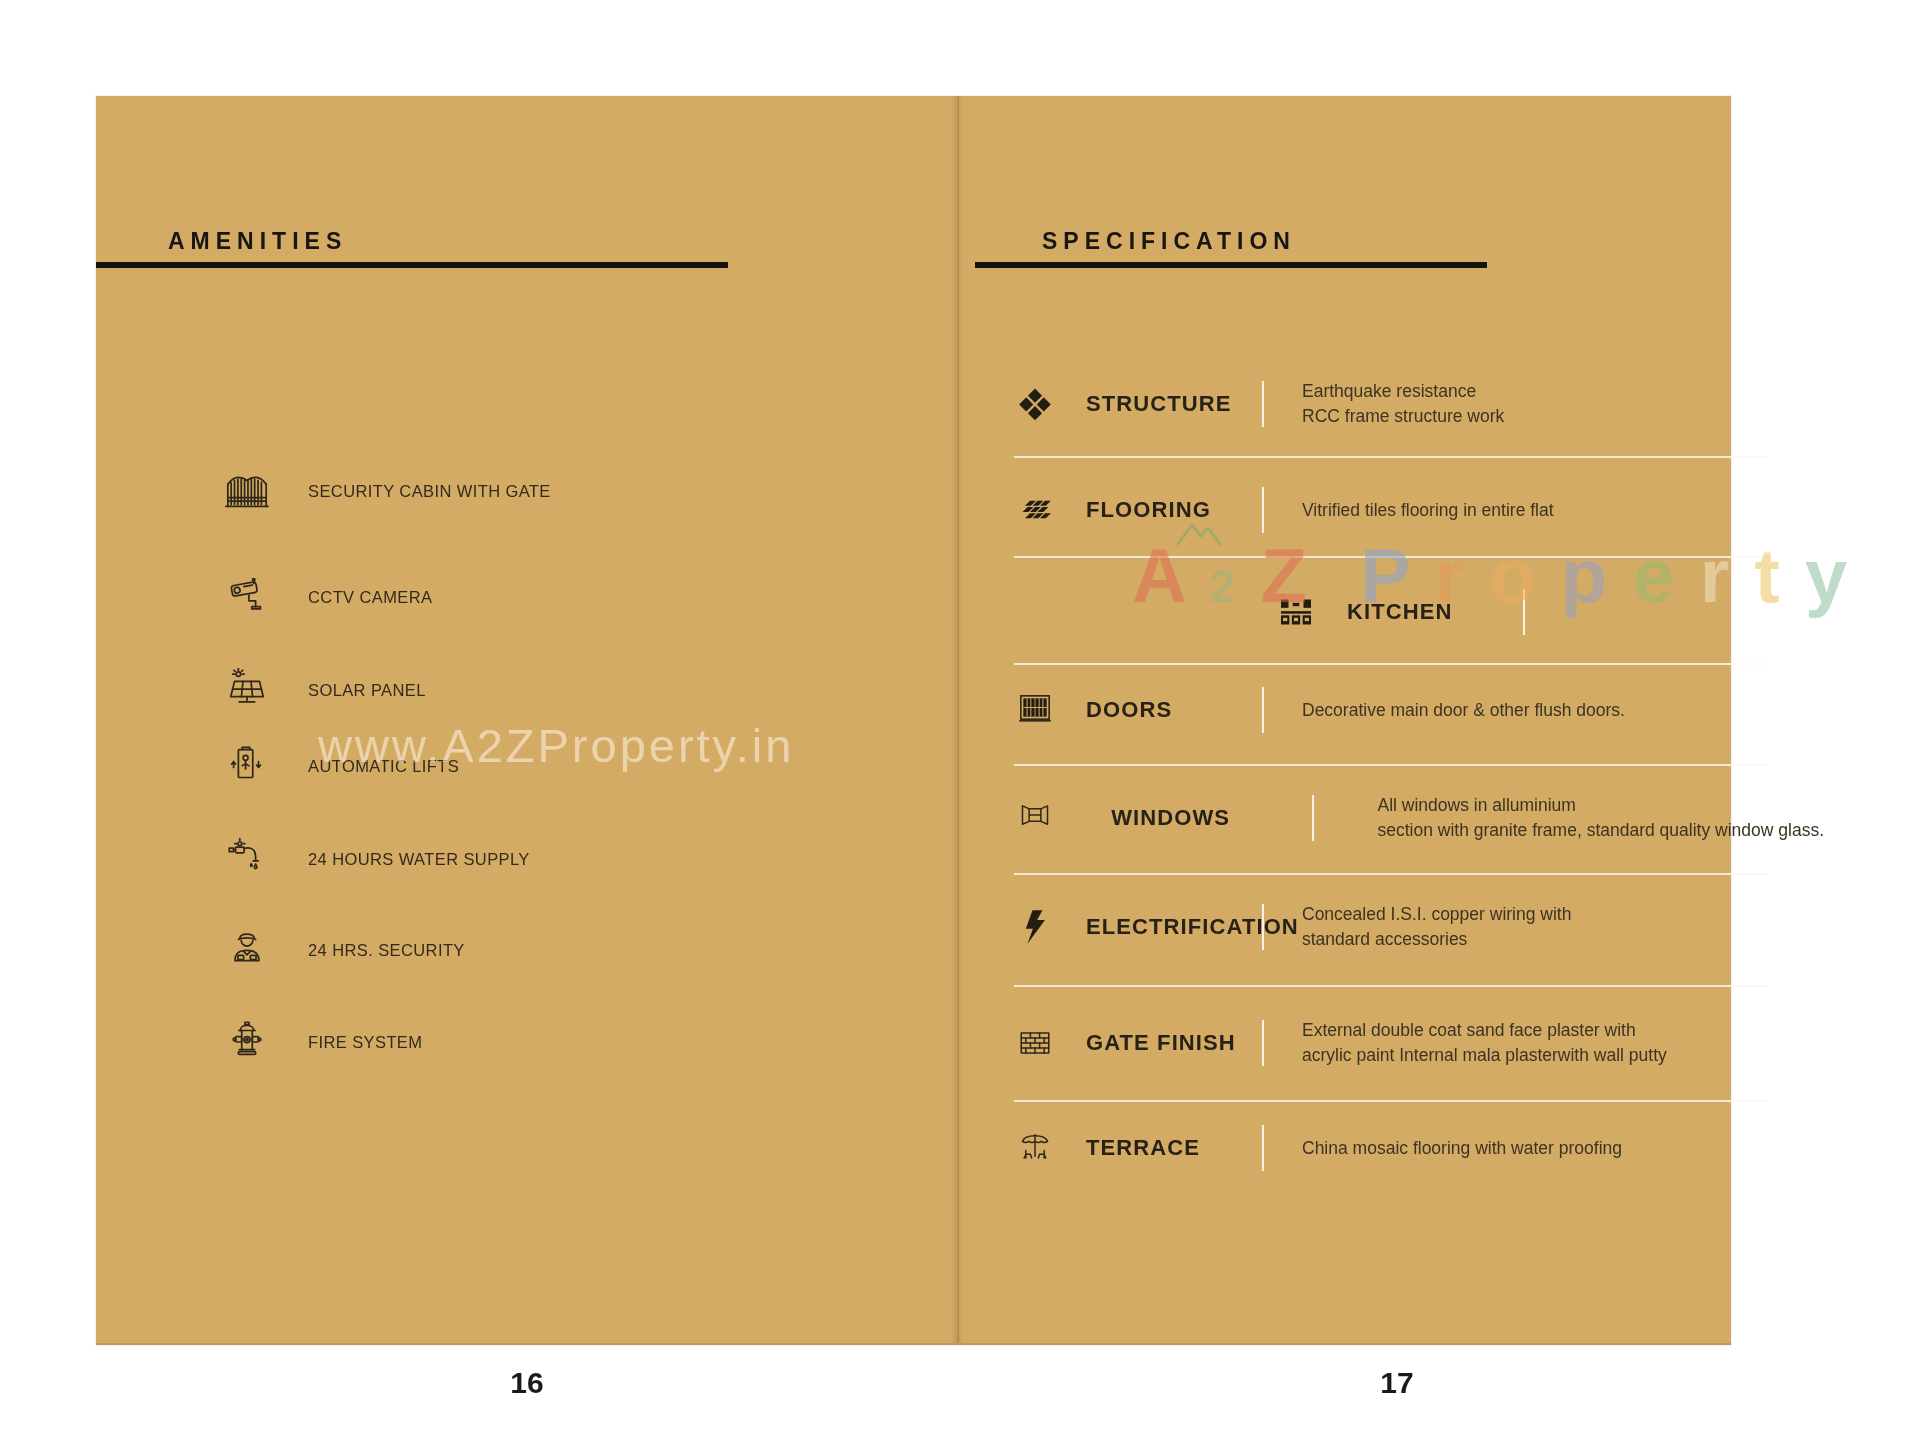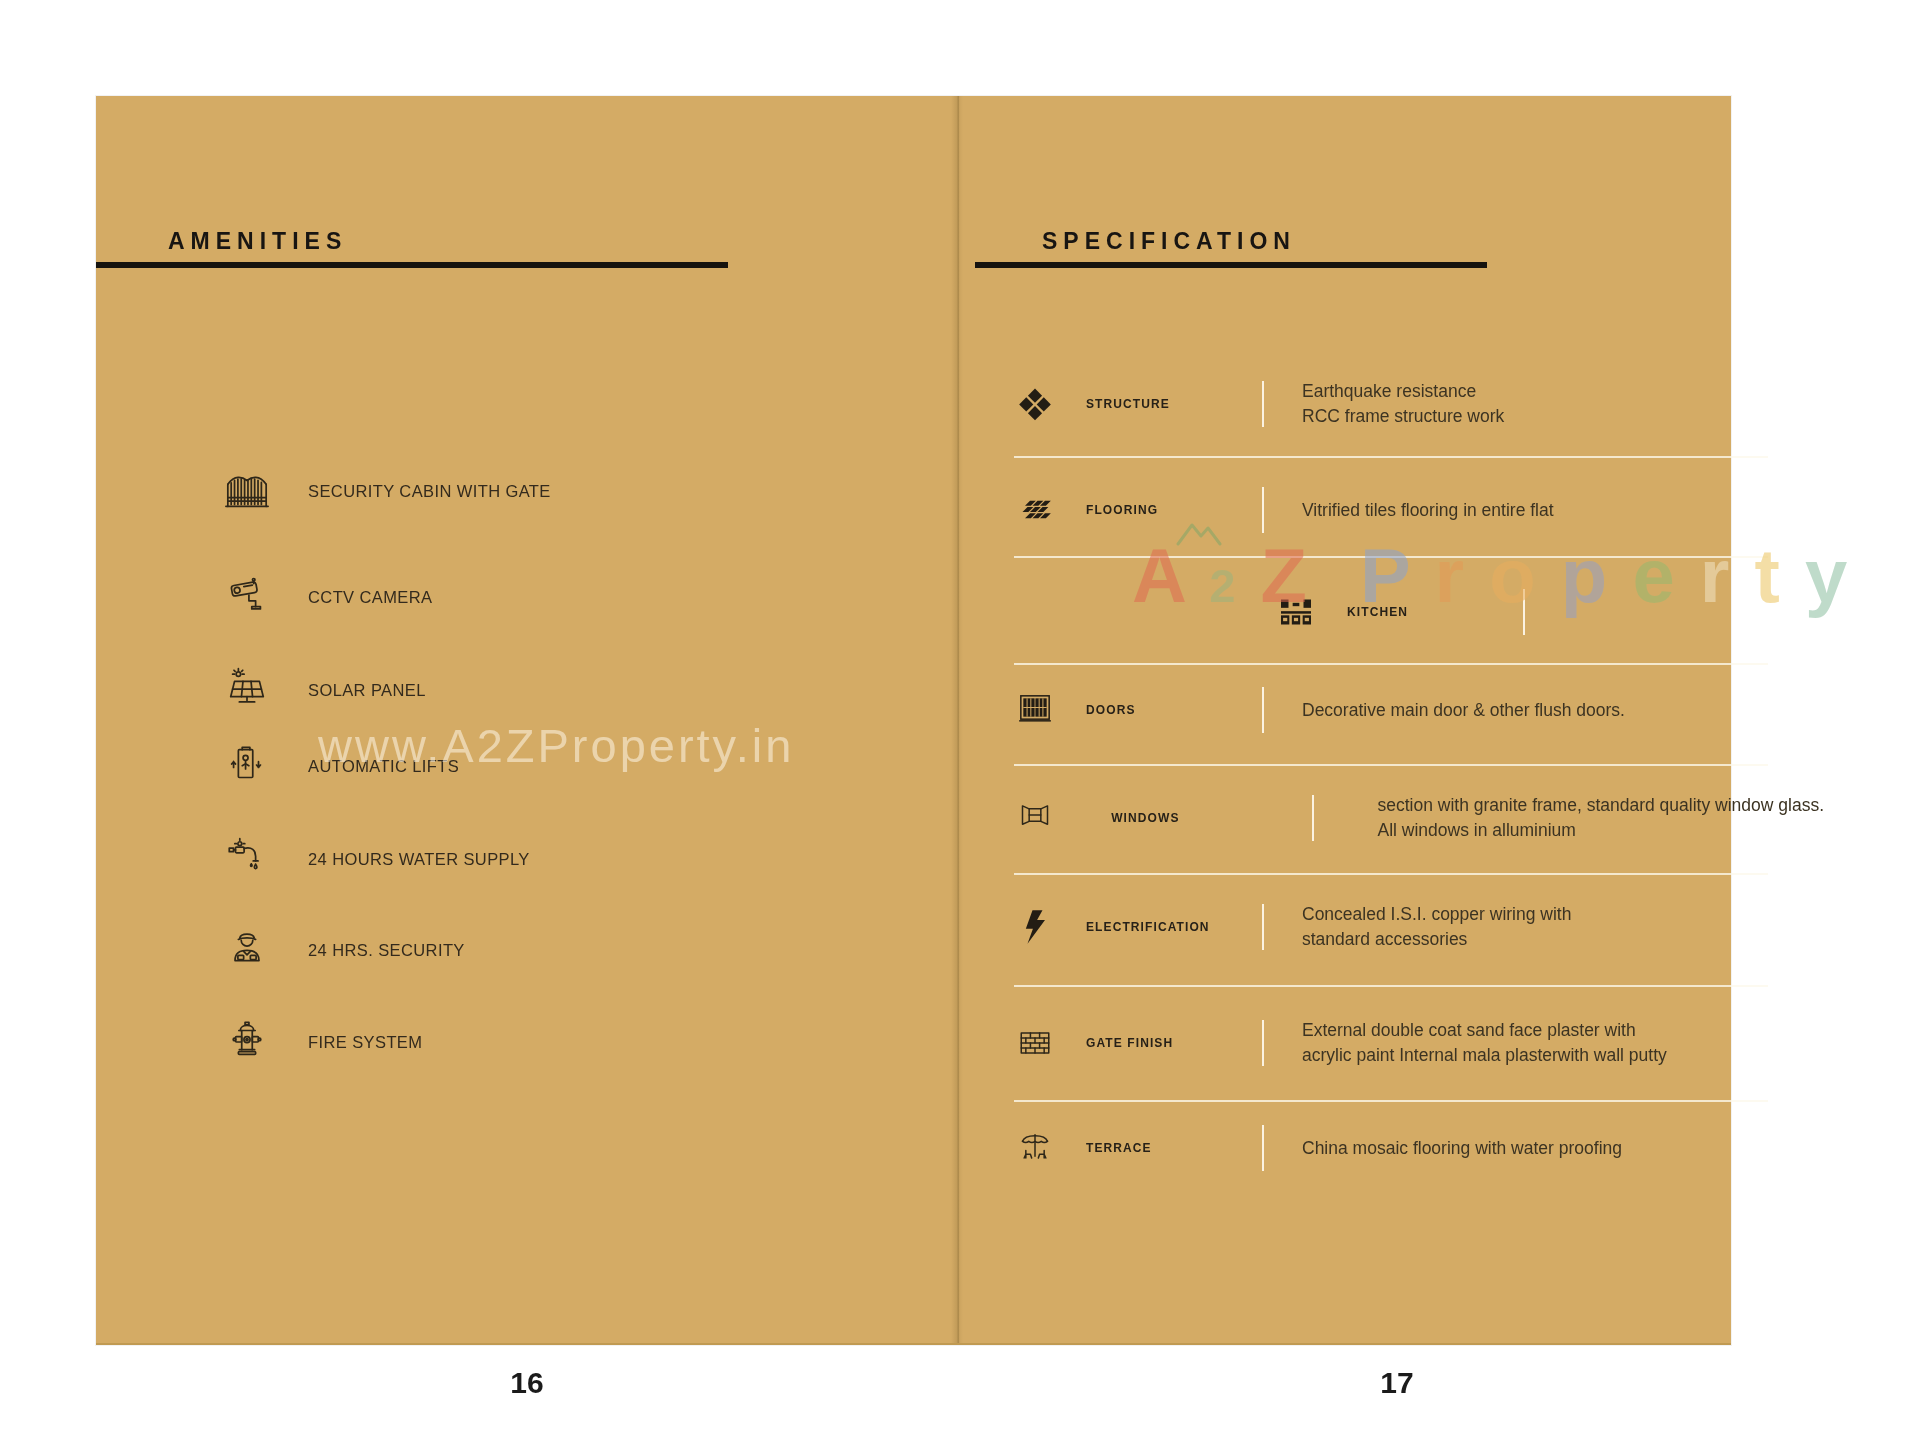--- a/index.html
+++ b/index.html
@@ -24,21 +24,21 @@
     color:#181512; white-space:nowrap;
   }
   .title-rule { position:absolute; height:6px; background:#16130f; }
   
   .amenity-row { position:absolute; left:128px; height:50px; display:flex; align-items:center; }
   .amenity-icon { width:46px; height:46px; flex:0 0 46px; margin-right:38px; display:flex; align-items:center; justify-content:center; }
   .amenity-label { font-size:16.5px; letter-spacing:0.4px; color:#332a1d; white-space:nowrap; }
   
   .spec-row { position:absolute; left:918px; width:810px; height:60px; display:flex; align-items:center; }
   .spec-icon { width:42px; height:42px; flex:0 0 42px; margin-right:30px; display:flex; align-items:center; justify-content:center; }
-  .spec-label { width:176px; flex:0 0 176px; font-size:12px; font-weight:700; letter-spacing:1.1px; color:#272118; white-space:nowrap; }
+  .spec-label { width:176px; flex:0 0 176px; font-size:22px; font-weight:700; letter-spacing:1.1px; color:#272118; white-space:nowrap; }
   .spec-vline { width:2px; height:46px; flex:0 0 2px; background:rgba(255,250,238,0.9); margin-right:38px; }
   .spec-desc { font-size:17.5px; line-height:25px; color:#3c3322; white-space:nowrap; }
   .spec-sep { position:absolute; left:918px; width:754px; height:2px; background:rgba(253,248,236,0.78); }
   
   .ico path, .ico rect, .ico circle {
     stroke:#2e2719; fill:none; stroke-width:1.8; stroke-linecap:round; stroke-linejoin:round;
   }
   
   .wm-url {
     position:absolute; left:222px; top:622px; font-size:47px; letter-spacing:3px;
@@ -256,22 +256,22 @@
       <svg class="ico" width="40" height="40" viewBox="0 0 48 48">
         <rect x="17" y="13" width="14" height="15"></rect>
         <path d="M17 13 L9 9.5 V31.5 L17 28"></path>
         <path d="M31 13 L39 9.5 V31.5 L31 28"></path>
         <path d="M17 20.5 H31"></path>
       </svg>
     </span>
     <span class="spec-label">WINDOWS</span>
     <span class="spec-vline"></span>
     <div class="spec-desc">
+      <div>All windows in alluminium</div>
       <div>section with granite frame, standard quality window glass.</div>
-      <div>All windows in alluminium</div>
     </div>
   </div>
   <div class="spec-sep" style="top:777px;"></div>
 
   <div class="spec-row" style="top:801px;">
     <span class="spec-icon">
       <svg width="40" height="40" viewBox="0 0 48 48" fill="#231d14">
         <path d="M21 4 L33 4 L26.5 15.5 L36 15.5 L15 44 L21.5 26 L13 26 Z"></path>
       </svg>
     </span>

